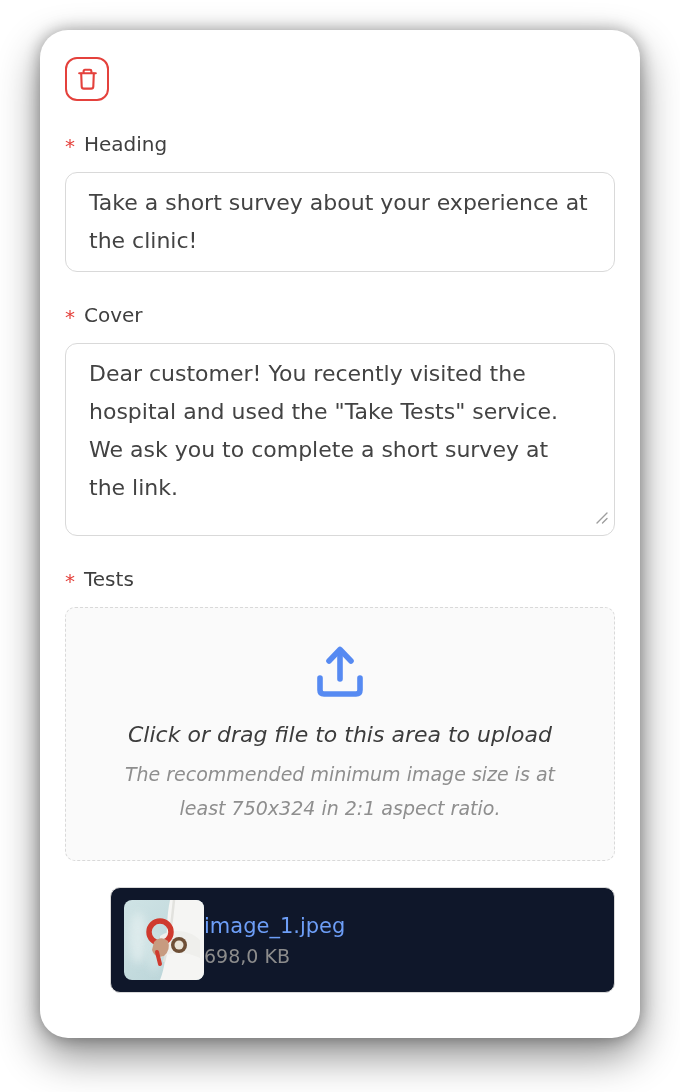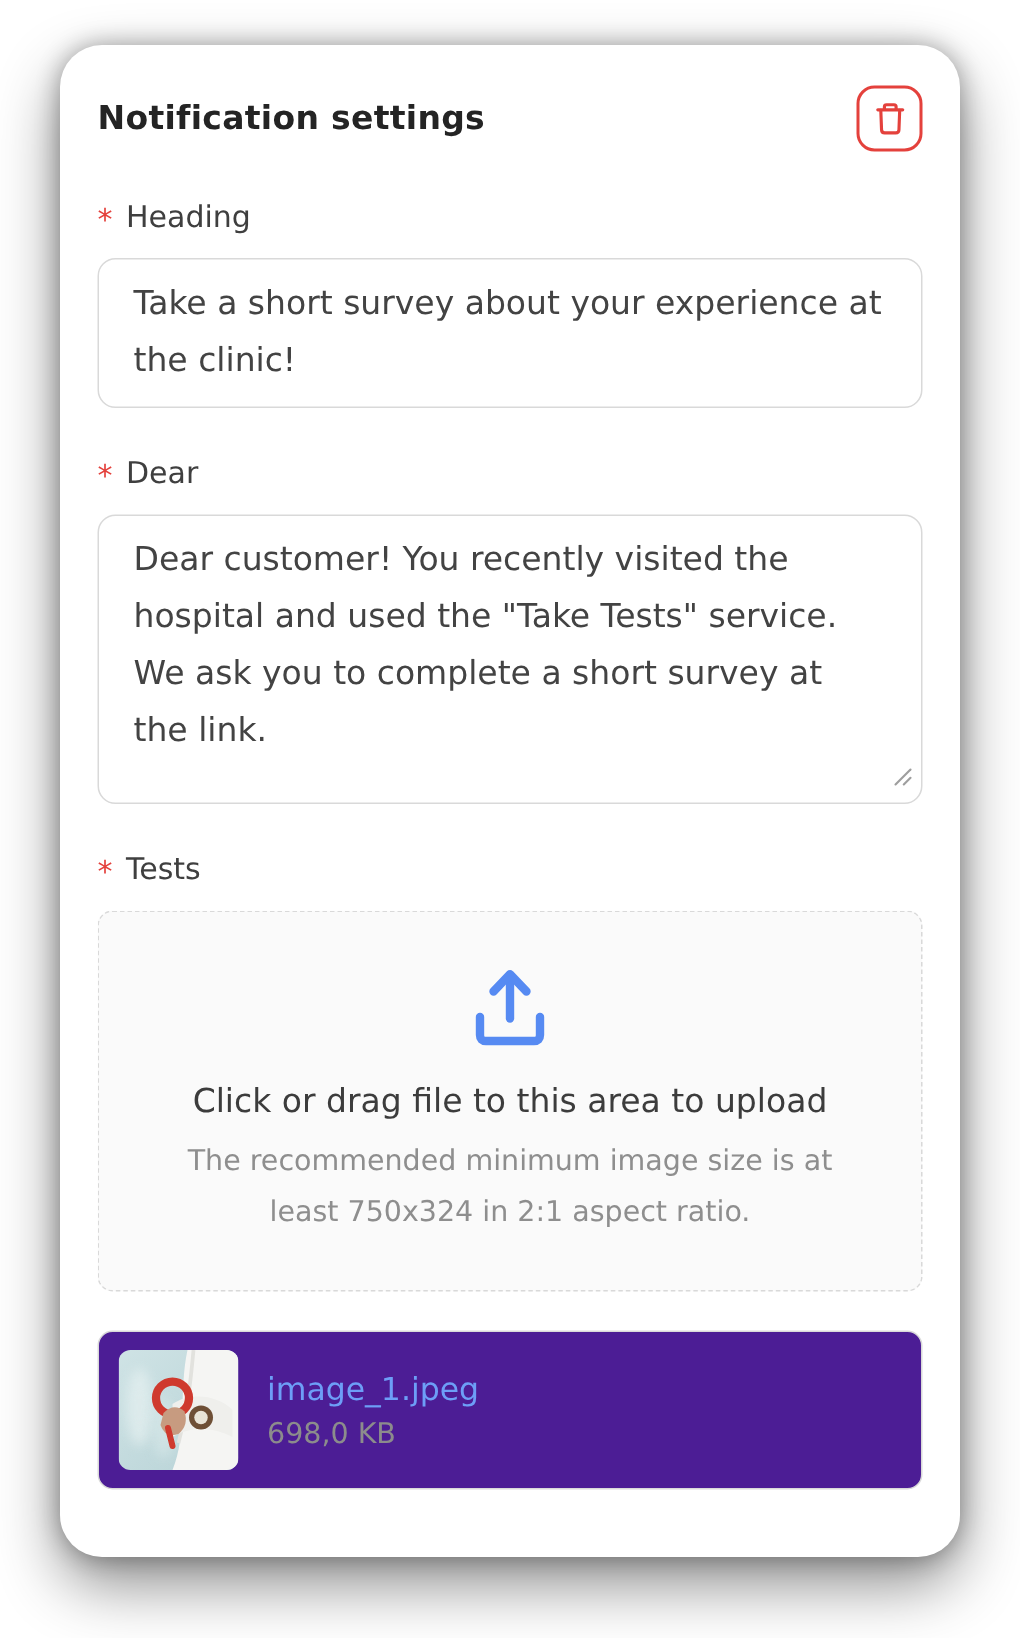--- a/index.html
+++ b/index.html
@@ -31,43 +31,42 @@
     line-height:38px; padding:11px 23px; resize:none; outline:none; overflow:hidden;
   }
   .heading-box { height:100px; }
   .text-wrap { position:relative; }
   .text-box { height:193px; }
   .resize-handle { position:absolute; right:6px; bottom:7px; }
 
   .dropzone {
     height:254px; background:#fafafa; border:1.5px dashed #d9d9d9; border-radius:10px;
     display:flex; flex-direction:column; align-items:center; justify-content:center;
-    text-align:center; cursor:pointer;
+    text-align:center; cursor:pointer;font-style:italic;
   }
   .dz-icon { margin-bottom:22px; }
   .dz-main { font-size:22px; color:#3c3c3c; }
   .dz-hint { font-size:19px; line-height:34px; color:#8e8e8e; max-width:452px; margin-top:10px;text-align:center; }
 
   .file-card {
     margin-top:26px; height:106px; border:1px solid #d9d9d9; border-radius:10px;
-    display:flex; align-items:center; padding:13px; gap:19px; background:#4c1d95;
+    display:flex; align-items:center; padding:13px; background:#0f172a;margin-left:45px;
   }
   .thumb { width:80px; height:80px; border-radius:8px; overflow:hidden; flex:0 0 auto; cursor:pointer; }
   .file-meta { display:flex; flex-direction:column; gap:7px; }
   .file-name { font-size:21px; color:#6d9ef7; cursor:pointer; text-decoration:none; }
   .file-size { font-size:19px; color:#8c8c8c; }
 </style>
 </head>
 <body>
 
 <div class="stage">
   <div class="card">
 
     <div class="card-header">
-      <div class="card-title">Notification settings</div>
       <button class="delete-btn">
         <span style="display:flex">
           <svg width="23" height="25" viewBox="0 0 23 25" fill="none" stroke="currentColor" stroke-width="2.1" stroke-linecap="round" stroke-linejoin="round">
             <path d="M3.2 6.2 H19.8"></path>
             <path d="M7.6 6 V4.2 Q7.6 2.8 9 2.8 H14 Q15.4 2.8 15.4 4.2 V6"></path>
             <path d="M5.2 6.5 L5.7 19.6 Q5.8 21.6 7.8 21.6 H15.2 Q17.2 21.6 17.3 19.6 L17.8 6.5"></path>
           </svg>
         </span>
       </button>
     </div>
@@ -76,21 +75,21 @@
       <div class="field-label">
         <span class="req-mark">*</span>
         <span>Heading</span>
       </div>
       <textarea class="box heading-box" spellcheck="false" style="">Take a short survey about your experience at the clinic!</textarea>
     </div>
 
     <div>
       <div class="field-label">
         <span class="req-mark">*</span>
-        <span>Dear</span>
+        <span>Cover</span>
       </div>
       <div class="text-wrap">
         <textarea class="box text-box" spellcheck="false" style="">Dear customer! You recently visited the hospital and used the "Take Tests" service. We ask you to complete a short survey at the link.</textarea>
         <span class="resize-handle">
           <svg width="15" height="15" viewBox="0 0 15 15" stroke="#9e9e9e" stroke-width="1.4" stroke-linecap="round">
             <path d="M3 13 L13 3"></path>
             <path d="M8.5 13 L13 8.5"></path>
           </svg>
         </span>
       </div>

